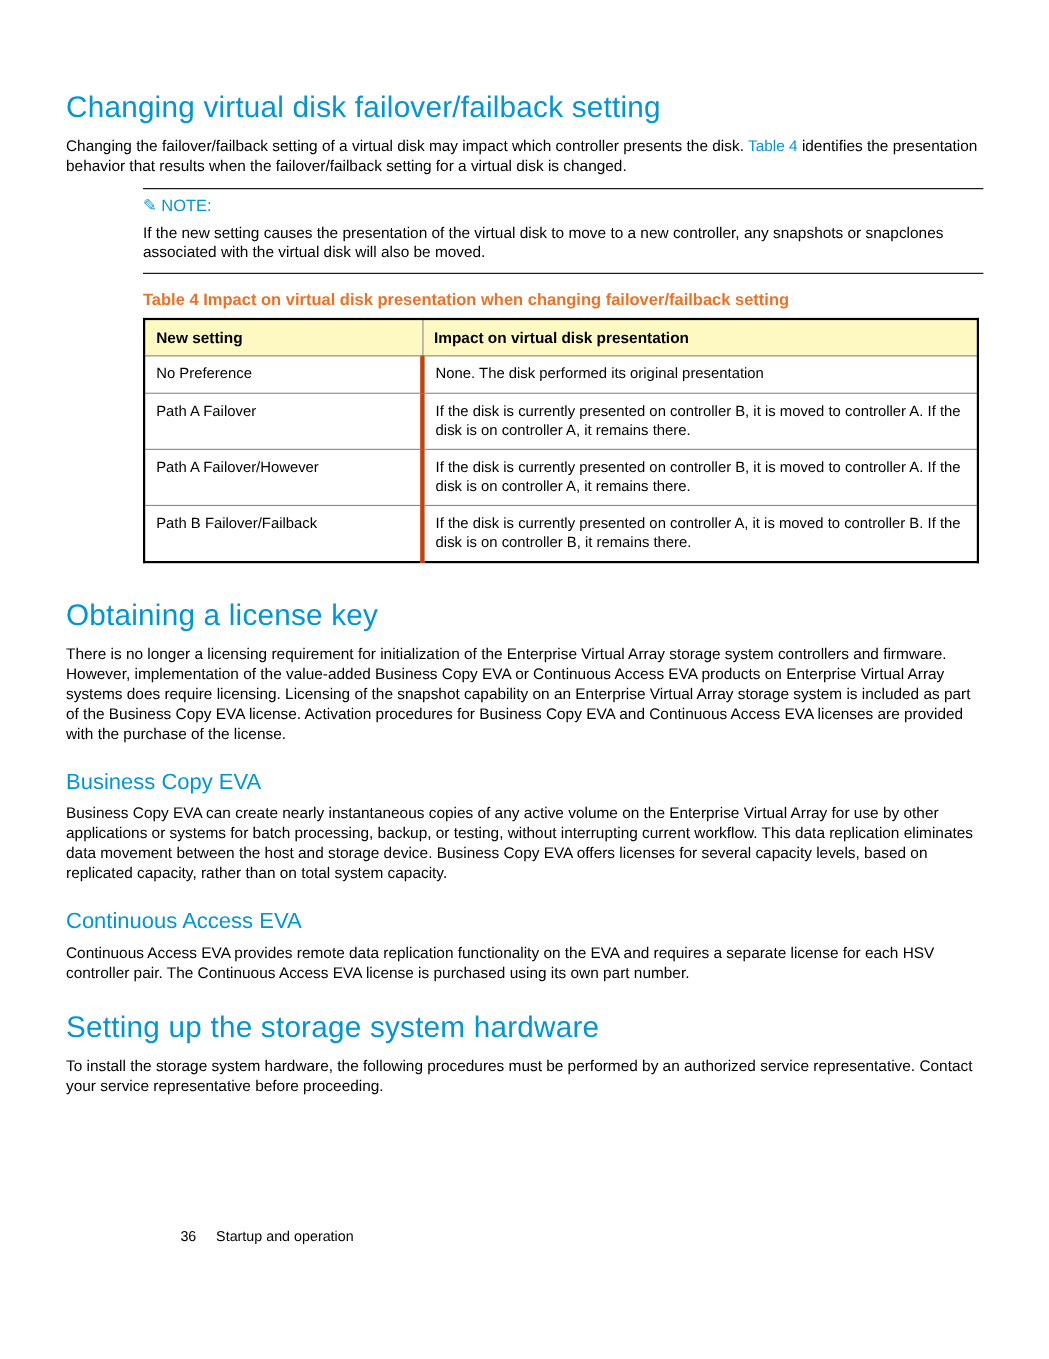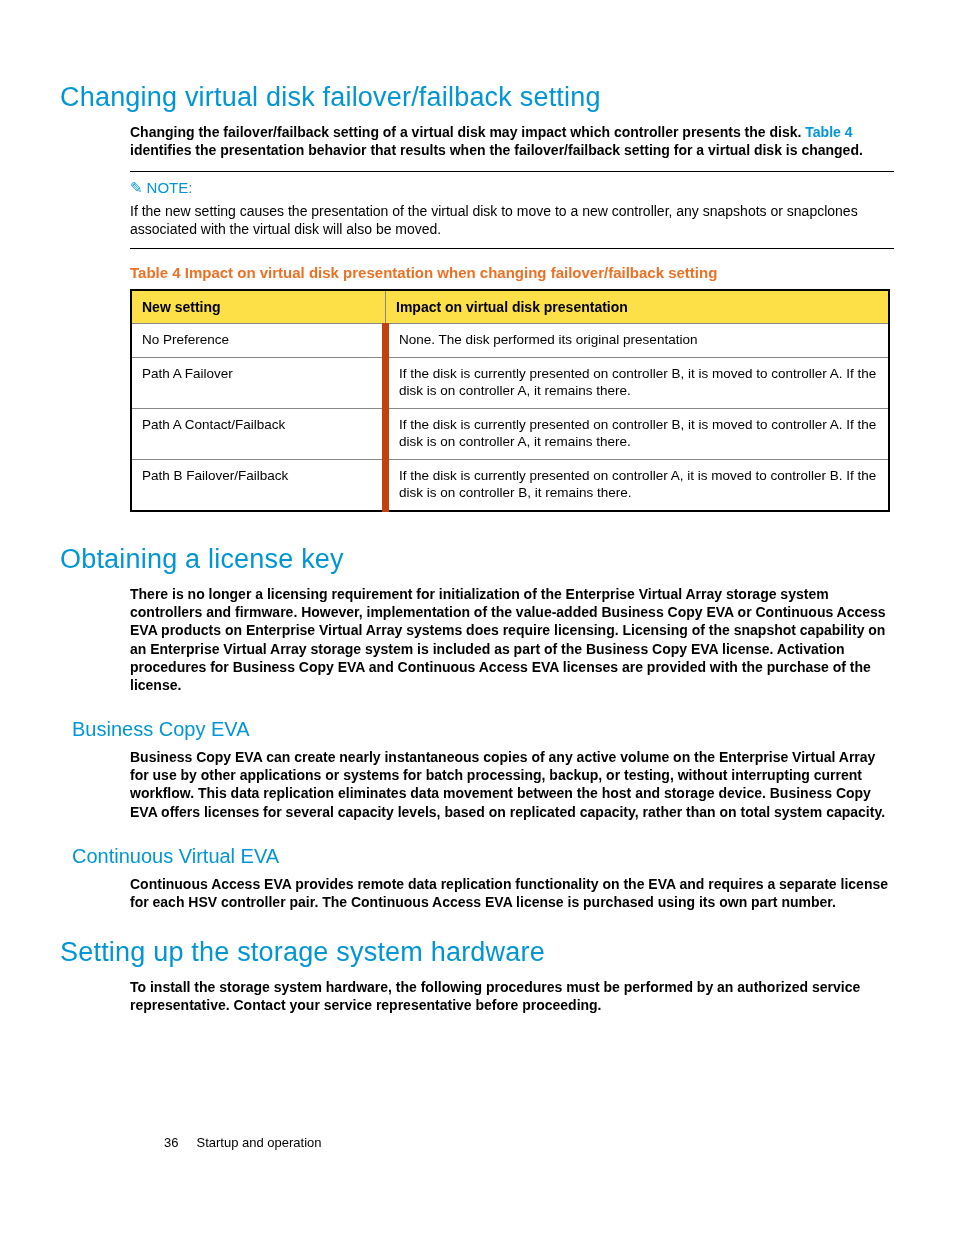--- a/index.html
+++ b/index.html
@@ -22,25 +22,23 @@
     color: #0096d6;
     margin: 0 0 8px 0;
     letter-spacing: 0.2px;
   }
   h2.subsection {
     font-family: "Arial Narrow", Arial, sans-serif;
     font-weight: 300;
     font-stretch: condensed;
     font-size: 20px;
     color: #0096d6;
-    margin: 22px 0 6px 12px;
+    margin: 22px 0 6px 0;
   }
   .body-indent {
-    margin-left: 70px;
-    font-weight: bold;
   }
   p { margin: 0 0 4px 0; }
   a.xref { color: #0096d6; text-decoration: none; }
   .note-block {
     margin: 12px 0 14px 70px;
     border-top: 1px solid #000;
     border-bottom: 1px solid #000;
     padding: 6px 0 10px 0;
   }
   .note-head {
@@ -65,27 +63,27 @@
     width: 760px;
     border: 2px solid #000;
   }
   table.data th {
     text-align: left;
     font-weight: bold;
     font-size: 14px;
     padding: 7px 10px;
     border-right: 1px solid #888;
     border-bottom: 1px solid #888;
-    background: #fde047;
+    background: #fef9c3;
   }
   table.data td {
     text-align: left;
     font-size: 13.5px;
     padding: 7px 10px 8px 10px;
-    border-right: 7px solid #c2410c;
+    border-right: 4px solid #c2410c;
     border-bottom: 1px solid #888;
     vertical-align: top;
   }
   table.data th:last-child, table.data td:last-child { border-right: none; }
   table.data tr:last-child td { border-bottom: none; }
   table.data td.col0 { width: 230px; }
   ul.bullets {
     list-style: none;
     padding: 0;
     margin: 6px 0 0 70px;
@@ -138,21 +136,21 @@
   <tbody id="tbl-body">
       <tr>
         <td class="col0">No Preference</td>
         <td>None. The disk performed its original presentation</td>
       </tr>
       <tr>
         <td class="col0">Path A Failover</td>
         <td>If the disk is currently presented on controller B, it is moved to controller A. If the disk is on controller A, it remains there.</td>
       </tr>
       <tr>
-        <td class="col0">Path A Contact/Failback</td>
+        <td class="col0">Path A Failover/However</td>
         <td>If the disk is currently presented on controller B, it is moved to controller A. If the disk is on controller A, it remains there.</td>
       </tr>
       <tr>
         <td class="col0">Path B Failover/Failback</td>
         <td>If the disk is currently presented on controller A, it is moved to controller B. If the disk is on controller B, it remains there.</td>
       </tr>
     </tbody>
 </table>
 
 <div class="spacer-30"></div>
@@ -160,21 +158,21 @@
 <h1 class="section">Obtaining a license key</h1>
 <div class="body-indent">
   <p>There is no longer a licensing requirement for initialization of the Enterprise Virtual Array storage system controllers and firmware. However, implementation of the value-added Business Copy EVA or Continuous Access EVA products on Enterprise Virtual Array systems does require licensing. Licensing of the snapshot capability on an Enterprise Virtual Array storage system is included as part of the Business Copy EVA license. Activation procedures for Business Copy EVA and Continuous Access EVA licenses are provided with the purchase of the license.</p>
 </div>
 
 <h2 class="subsection">Business Copy EVA</h2>
 <div class="body-indent">
   <p>Business Copy EVA can create nearly instantaneous copies of any active volume on the Enterprise Virtual Array for use by other applications or systems for batch processing, backup, or testing, without interrupting current workflow. This data replication eliminates data movement between the host and storage device. Business Copy EVA offers licenses for several capacity levels, based on replicated capacity, rather than on total system capacity.</p>
 </div>
 
-<h2 class="subsection">Continuous Virtual EVA</h2>
+<h2 class="subsection">Continuous Access EVA</h2>
 <div class="body-indent">
   <p>Continuous Access EVA provides remote data replication functionality on the EVA and requires a separate license for each HSV controller pair. The Continuous Access EVA license is purchased using its own part number.</p>
 </div>
 
 <div style="height:20px"></div>
 
 <h1 class="section">Setting up the storage system hardware</h1>
 <div class="body-indent">
   <p>To install the storage system hardware, the following procedures must be performed by an authorized service representative. Contact your service representative before proceeding.</p>
 </div>

